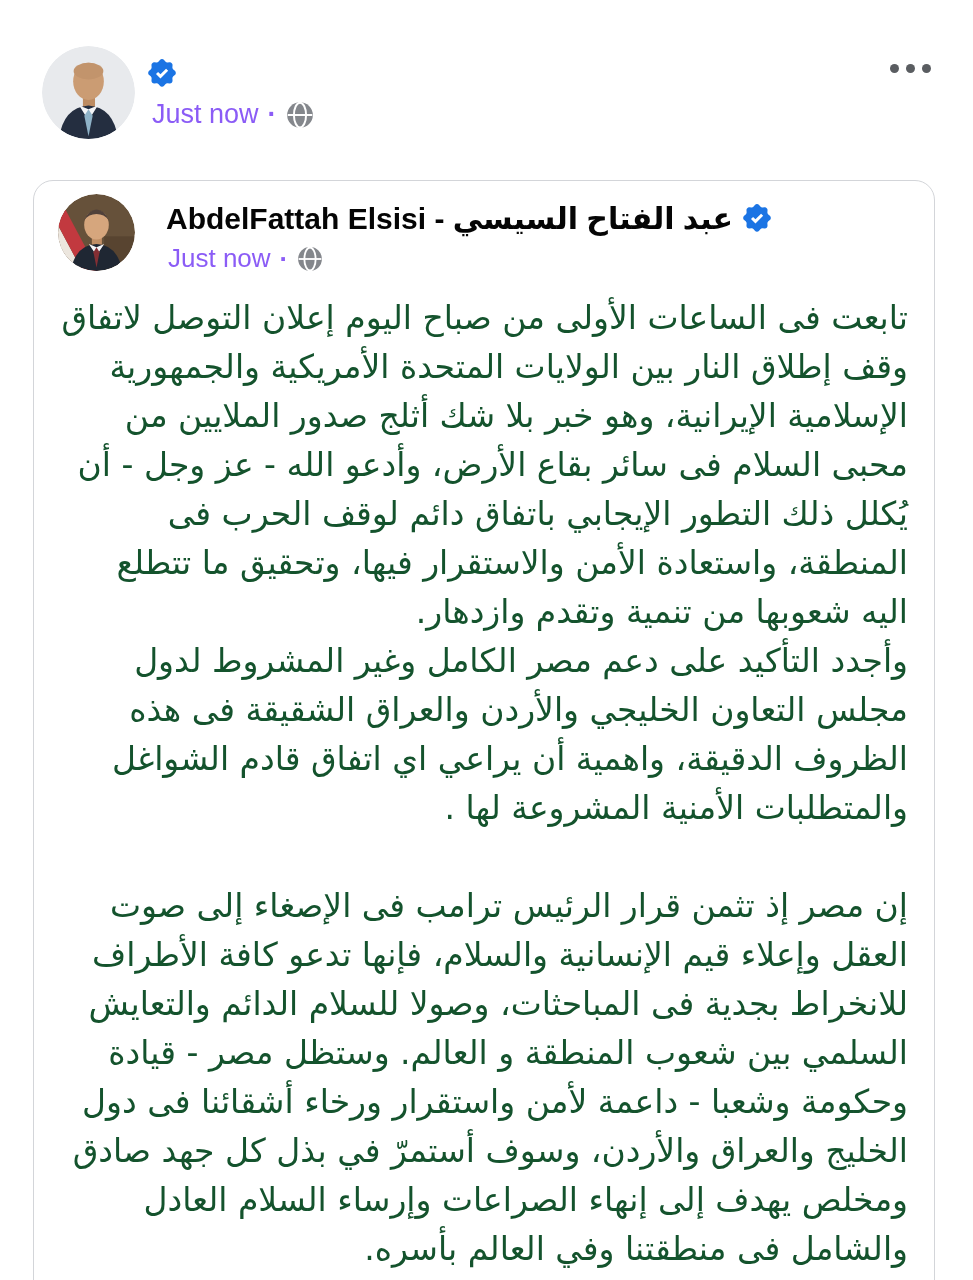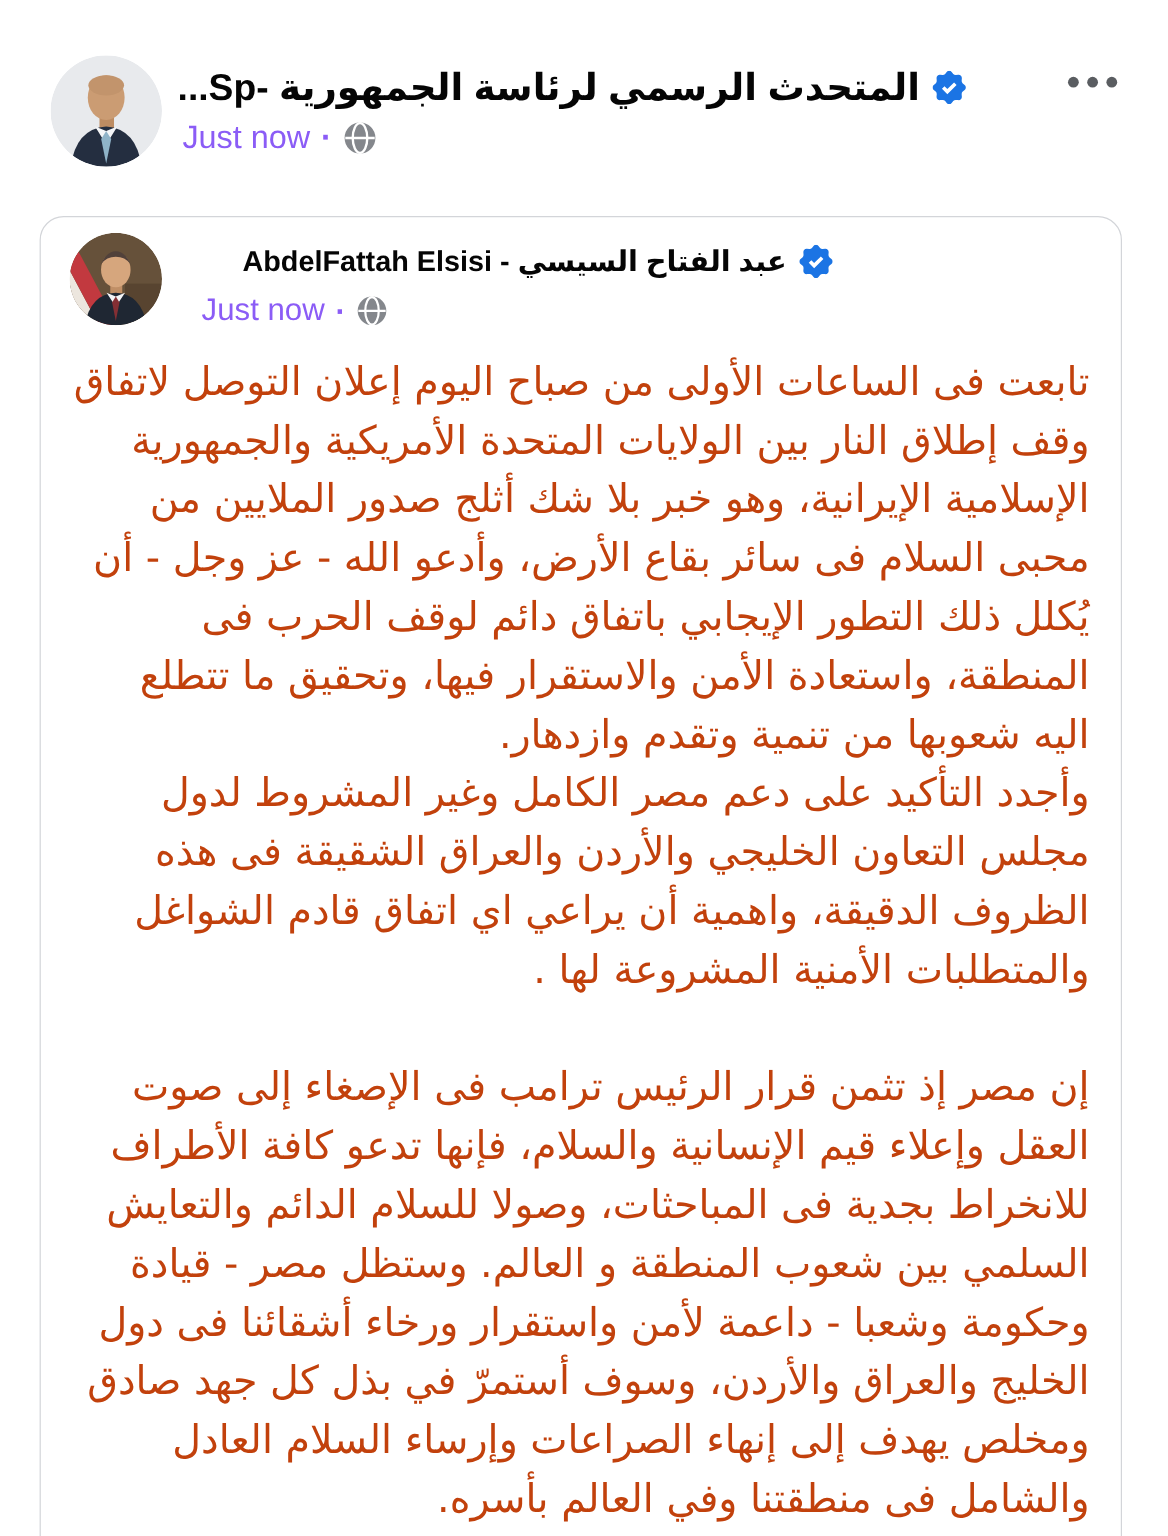--- a/index.html
+++ b/index.html
@@ -20,26 +20,26 @@
   .globe{display:inline-flex;}
   .more-btn{position:absolute;left:886px;top:60px;display:flex;gap:7px;align-items:center;cursor:pointer;padding:4px;}
   .more-btn .dot{width:9px;height:9px;border-radius:50%;background:#5a5d61;display:block;}
   
   .shared-card{
     position:absolute;left:33px;top:180px;width:902px;height:1160px;
     background:#fff;border:1.5px solid #d3d5d9;border-radius:20px;box-sizing:border-box;
   }
   .avatar-inner{position:absolute;left:24px;top:13px;width:77px;height:77px;}
   .name-row-inner{left:132px;top:16px;height:42px;}
-  .author-name-inner{font-weight:bold;font-size:24px;color:#050505;white-space:nowrap;margin-left:36px;}
+  .author-name-inner{font-weight:bold;font-size:30px;color:#050505;white-space:nowrap;}
   .meta-inner{left:134px;top:62px;font-size:26px;}
   .post-body{
     position:absolute;left:26px;right:26px;top:112px;
     direction:rtl;text-align:right;white-space:pre-wrap;
-    font-size:33px;line-height:49px;color:#c2410c;
+    font-size:33px;line-height:49px;color:#14532d;
     font-family:"DejaVu Sans","Liberation Sans",sans-serif;
   }
 </style>
 </head>
 <body>
 
 <div id="screen">
 
   <span class="avatar avatar-outer">
     <svg width="93" height="93" viewBox="0 0 100 100">
@@ -54,21 +54,20 @@
         <ellipse cx="50" cy="38" rx="16.5" ry="20" fill="#cb9c73"></ellipse>
         <ellipse cx="50" cy="27" rx="16" ry="9" fill="#c2946c"></ellipse>
         <path d="M18 102 Q22 66 50 64 Q78 66 82 102 Z" fill="#242e40"></path>
         <path d="M40 64 L50 80 L60 64 L50 68 Z" fill="#f4f5f7"></path>
         <path d="M50 68 l4.5 7 -4.5 22 -4.5-22 z" fill="#8fb3c8"></path>
       </g>
     </svg>
   </span>
 
   <div class="name-row name-row-outer">
-    <span class="author-name" dir="rtl">المتحدث الرسمي لرئاسة الجمهورية -Sp...</span>
     <span class="badge">
       <svg width="28" height="28" viewBox="0 0 20 20">
         <path fill="#1b74e4" d="M8.52.74a1.92 1.92 0 0 1 2.96 0l.93 1.12a1.92 1.92 0 0 0 1.57.65l1.45-.1a1.92 1.92 0 0 1 2.09 2.1l-.1 1.44a1.92 1.92 0 0 0 .65 1.57l1.12.93a1.92 1.92 0 0 1 0 2.96l-1.12.93a1.92 1.92 0 0 0-.65 1.57l.1 1.45a1.92 1.92 0 0 1-2.1 2.09l-1.44-.1a1.92 1.92 0 0 0-1.57.65l-.93 1.12a1.92 1.92 0 0 1-2.96 0l-.93-1.12a1.92 1.92 0 0 0-1.57-.65l-1.45.1a1.92 1.92 0 0 1-2.09-2.1l.1-1.44a1.92 1.92 0 0 0-.65-1.57l-1.12-.93a1.92 1.92 0 0 1 0-2.96l1.12-.93a1.92 1.92 0 0 0 .65-1.57l-.1-1.45a1.92 1.92 0 0 1 2.1-2.09l1.44.1a1.92 1.92 0 0 0 1.57-.65z"></path>
         <path fill="#fff" d="M8.9 13.9 5.7 10.7l1.5-1.5 1.7 1.7 4-4 1.5 1.5z"></path>
       </svg>
     </span>
   </div>
 
   <div class="meta-row meta-outer">
     <span>Just now</span>

